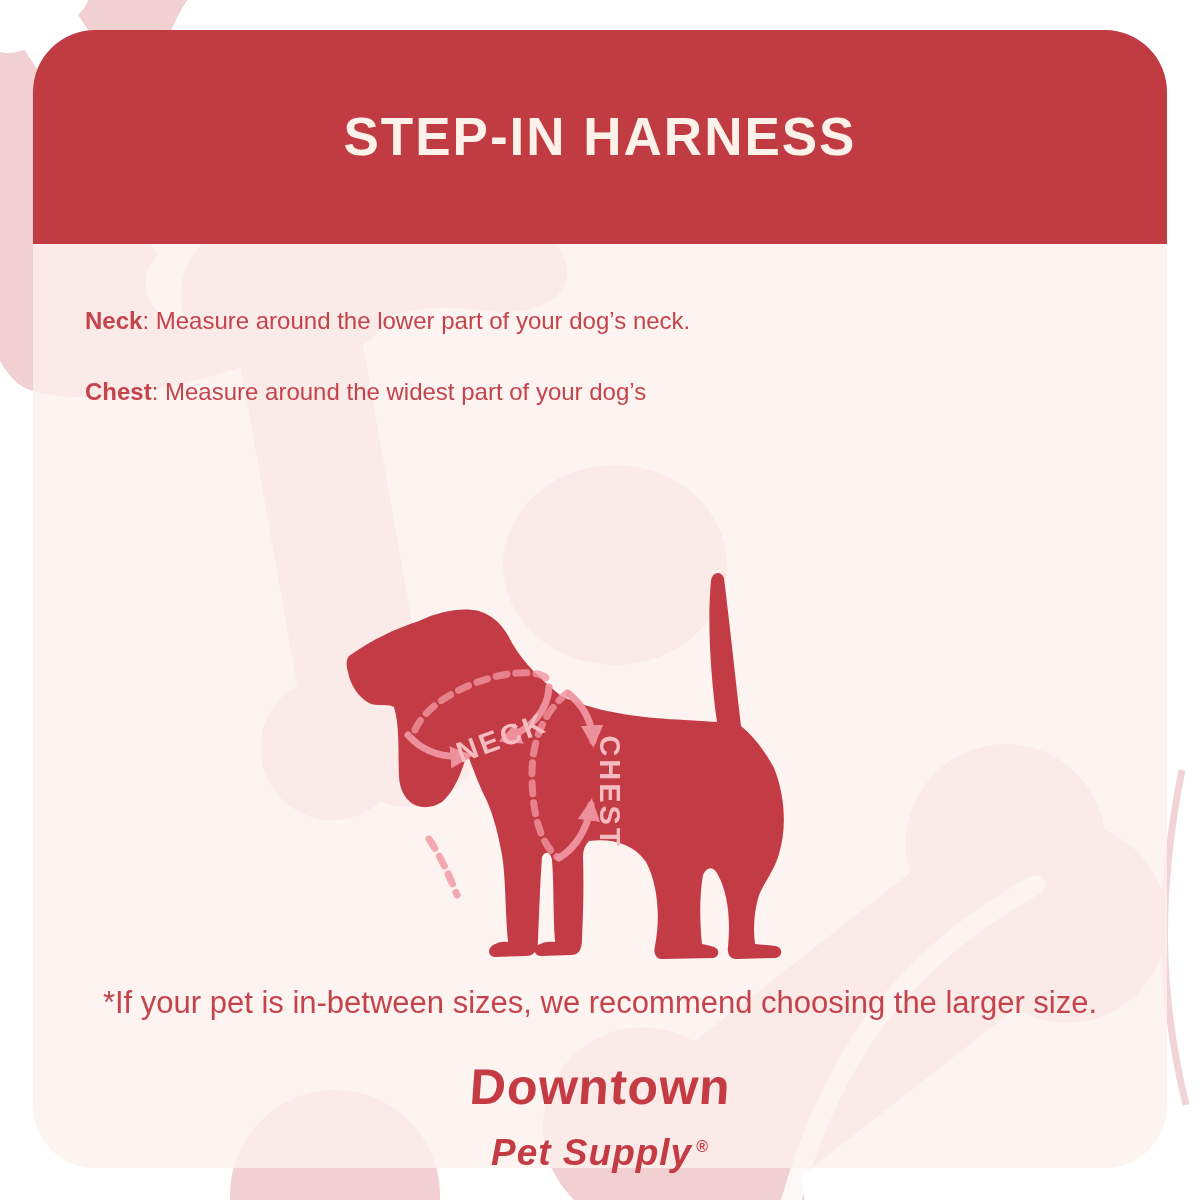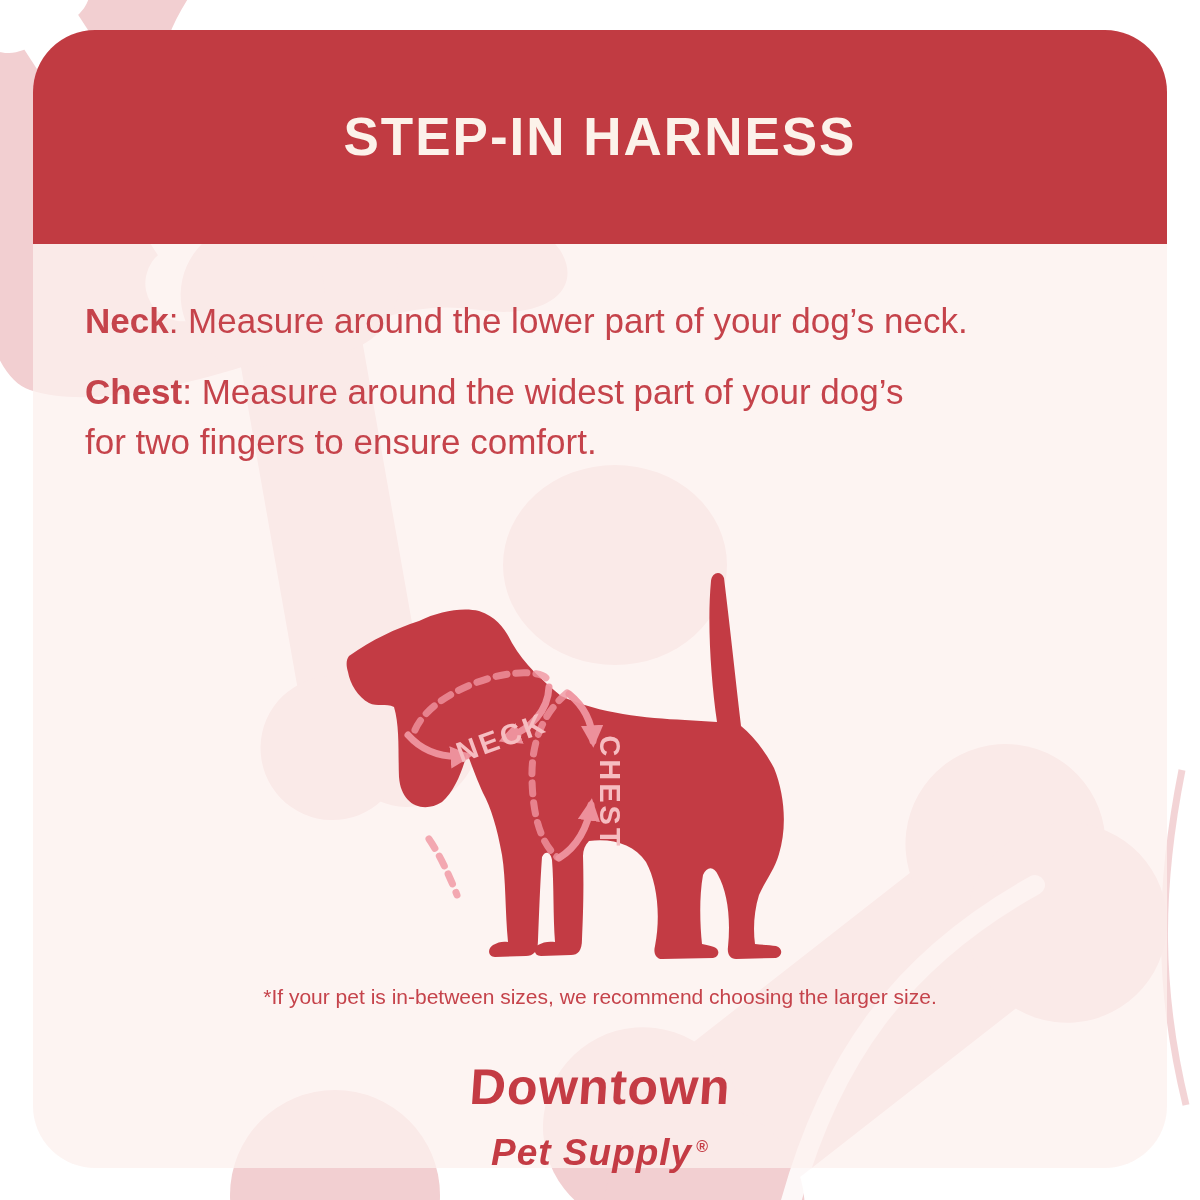--- a/index.html
+++ b/index.html
@@ -8,26 +8,26 @@
   
   .decor{position:absolute;left:0;top:0;z-index:0;}
   
   .card{position:absolute;left:33px;top:30px;width:1134px;height:1138px;
     background:rgba(252,241,238,0.78);border-radius:62px;z-index:1;}
   .header{position:absolute;left:33px;top:30px;width:1134px;height:214px;
     background:#c13b42;border-radius:62px 62px 0 0;z-index:2;
     display:flex;flex-direction:column;align-items:center;justify-content:center;gap:6px;}
   .header .t{color:#fcf2ea;font-size:53px;font-weight:800;letter-spacing:2px;line-height:62px;}
   .copy{position:absolute;left:85px;top:296px;width:1050px;z-index:2;color:#c5434b;
-    font-size:35px;line-height:50px;}
+    font-size:24px;line-height:50px;}
   .copy .para2{margin-top:21px;}
   .copy strong{font-weight:800;}
   .dogbox{position:absolute;left:345px;top:565px;z-index:3;}
   .footnote{position:absolute;left:0;top:985px;width:1200px;text-align:center;z-index:3;
-    color:#c5434b;font-size:21px;font-weight:500;}
+    color:#c5434b;font-size:31px;font-weight:500;}
   .logo{position:absolute;left:0;top:1058px;width:1200px;text-align:center;z-index:3;color:#c43b44;}
   .logo .l1{font-size:50px;font-weight:800;transform:skewX(-4deg);display:inline-block;letter-spacing:1px;}
   .logo .l2{font-size:37px;font-weight:700;font-style:italic;margin-top:16px;letter-spacing:1px;}
   .logo .reg{font-size:16px;vertical-align:super;font-style:normal;margin-left:4px;}
 </style>
 </head>
 <body>
 
 <div class="canvas">
 
@@ -75,21 +75,20 @@
   <div class="header">
     <div class="t">STEP-IN HARNESS</div>
   </div>
 
   <div class="copy">
     <div class="para1">
       <div><strong>Neck</strong><span>: Measure around the lower part of your dog’s neck.</span></div>
     </div>
     <div class="para2">
       <div><strong>Chest</strong><span>: Measure around the widest part of your dog’s</span></div>
-      <div>for two fingers to ensure comfort.</div>
     </div>
   </div>
 
   <div class="dogbox">
     <svg width="450" height="400" viewBox="0 0 450 400">
       <defs>
         <marker id="ah" viewBox="0 0 10 10" refX="7" refY="5" markerWidth="3.2" markerHeight="3.2" orient="auto-start-reverse">
           <path d="M0,0 L10,5 L0,10 z" fill="#f095a0"></path>
         </marker>
       </defs>

